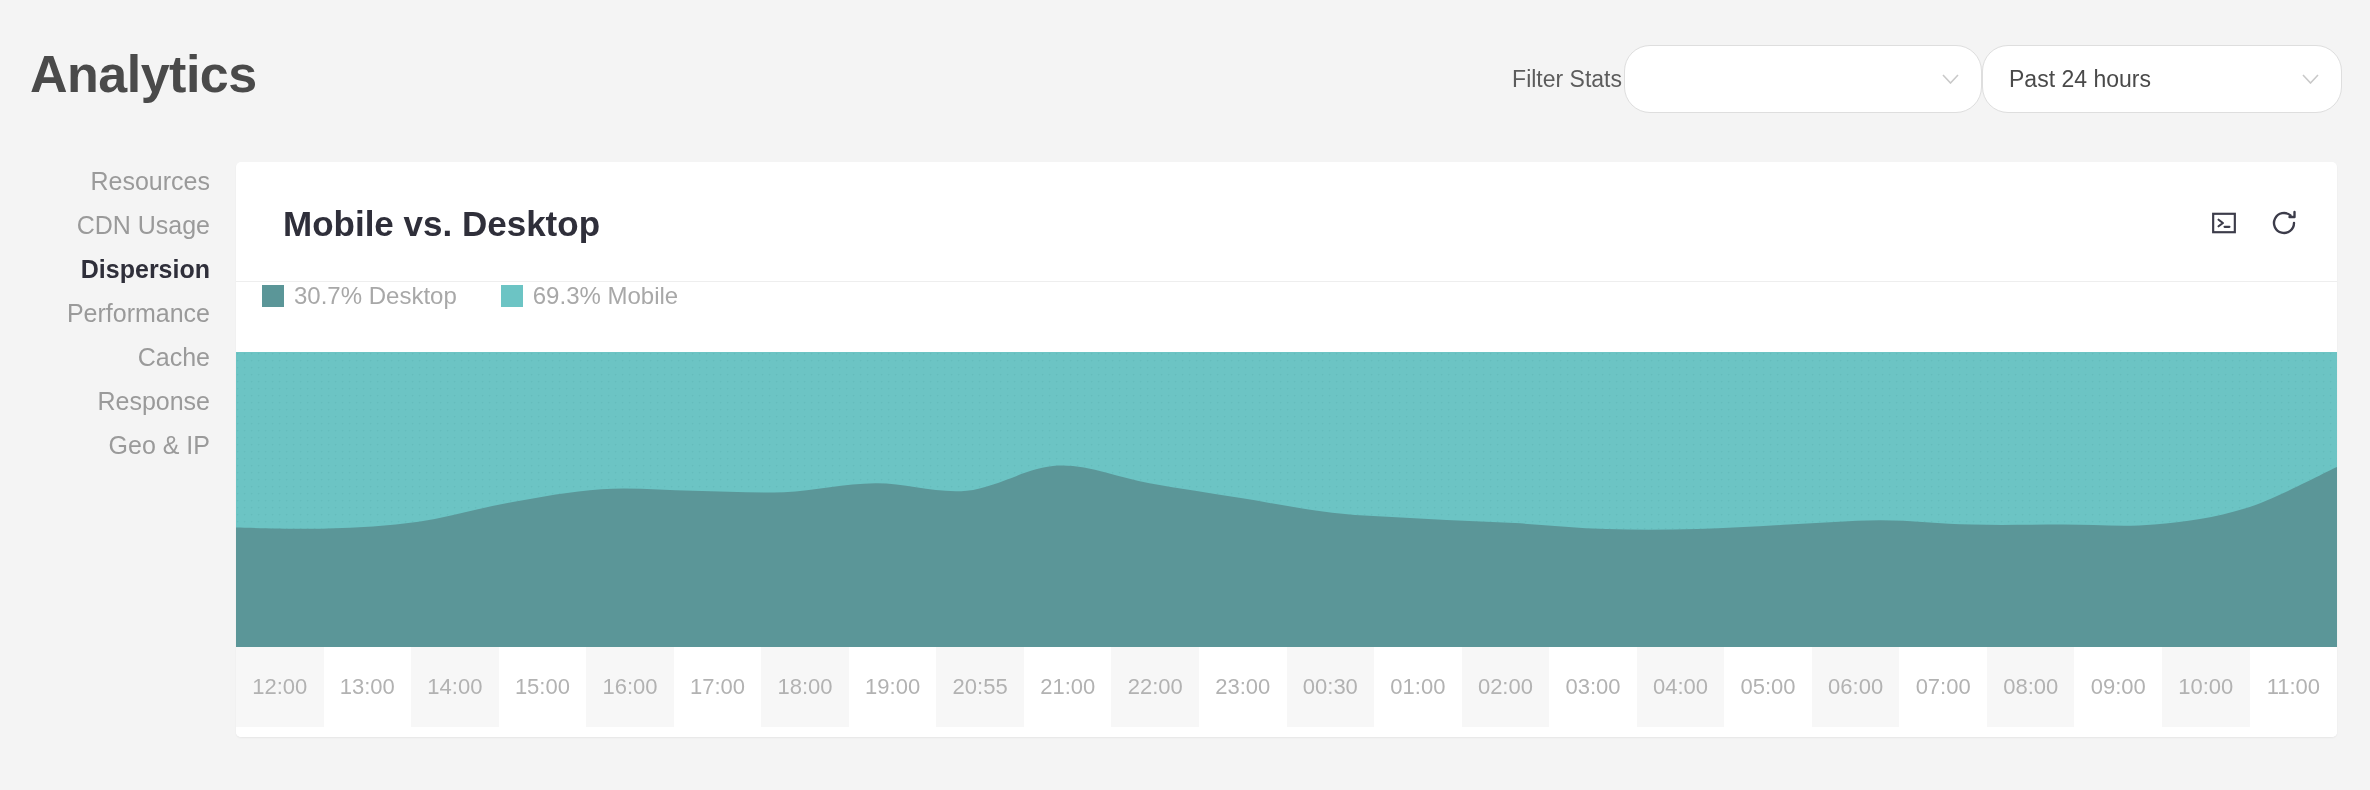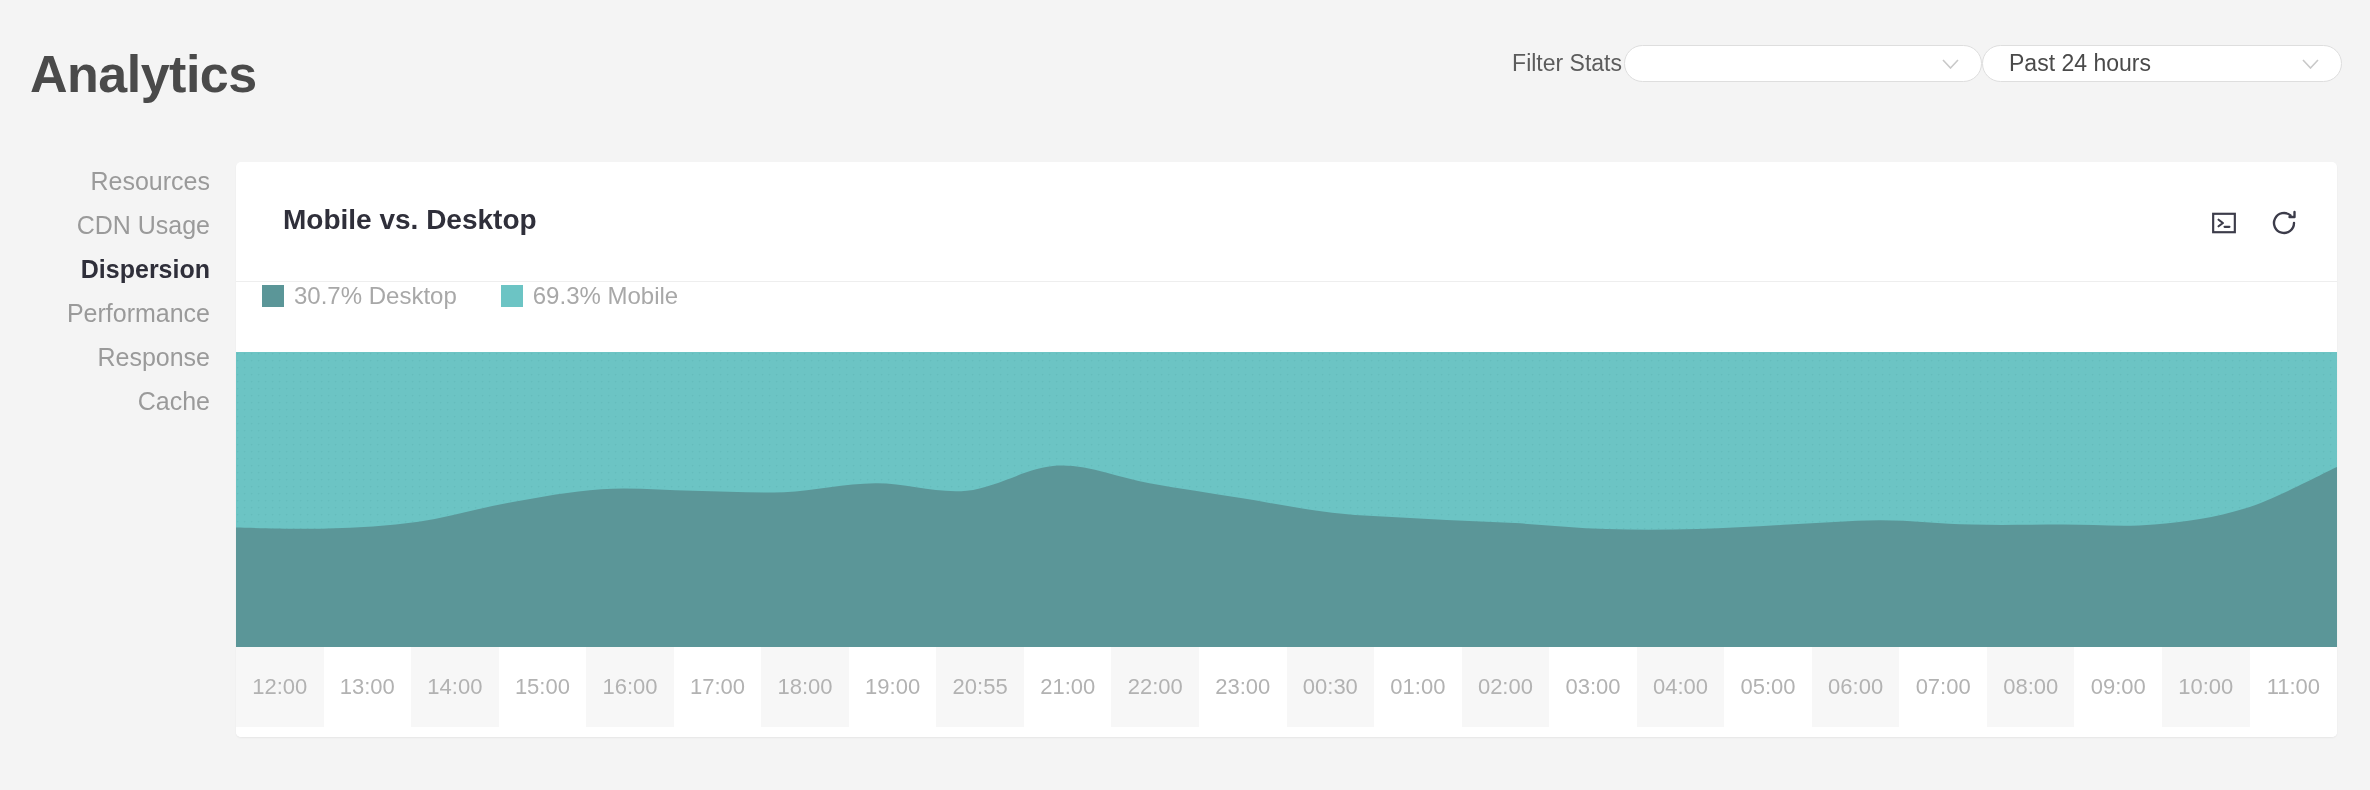--- a/index.html
+++ b/index.html
@@ -43,21 +43,21 @@
     align-items: center;
     gap: 0;
   }
   .filter-label {
     font-size: 23px;
     color: #5c5c5c;
     margin-right: 2px;
   }
   .select-box {
     position: relative;
-    height: 37px;
+    height: 68px;
     background: #ffffff;
     border: 1px solid #dedede;
     border-radius: 26px;
     display: flex;
     align-items: center;
     padding: 0 46px 0 26px;
     font-size: 23px;
     color: #4a4a4a;
   }
   .select-box.empty { width: 358px; }
@@ -110,21 +110,21 @@
   }
   .card-head {
     position: relative;
     height: 120px;
     border-bottom: 1px solid #eeeeee;
   }
   .card-title {
     position: absolute;
     left: 47px;
     top: 42px;
-    font-size: 28px;
+    font-size: 35px;
     font-weight: bold;
     color: #2f2f3a;
   }
   .card-actions {
     position: absolute;
     right: 36px;
     top: 44px;
     display: flex;
     align-items: center;
     gap: 26px;
@@ -228,24 +228,27 @@
     <div class="nav-item">
       <span>CDN Usage</span>
     </div>
     <div class="nav-item active">
       <span>Dispersion</span>
     </div>
     <div class="nav-item">
       <span>Performance</span>
     </div>
     <div class="nav-item">
+      <span>Cache</span>
+    </div>
+    <div class="nav-item">
       <span>Response</span>
     </div>
     <div class="nav-item">
-      <span>Cache</span>
+      <span>Geo &amp; IP</span>
     </div>
   </div>
 
   <div class="card">
 
     <div class="card-head">
       <div class="card-title">Mobile vs. Desktop</div>
 
       <div class="card-actions">
         <div class="icon-btn">

